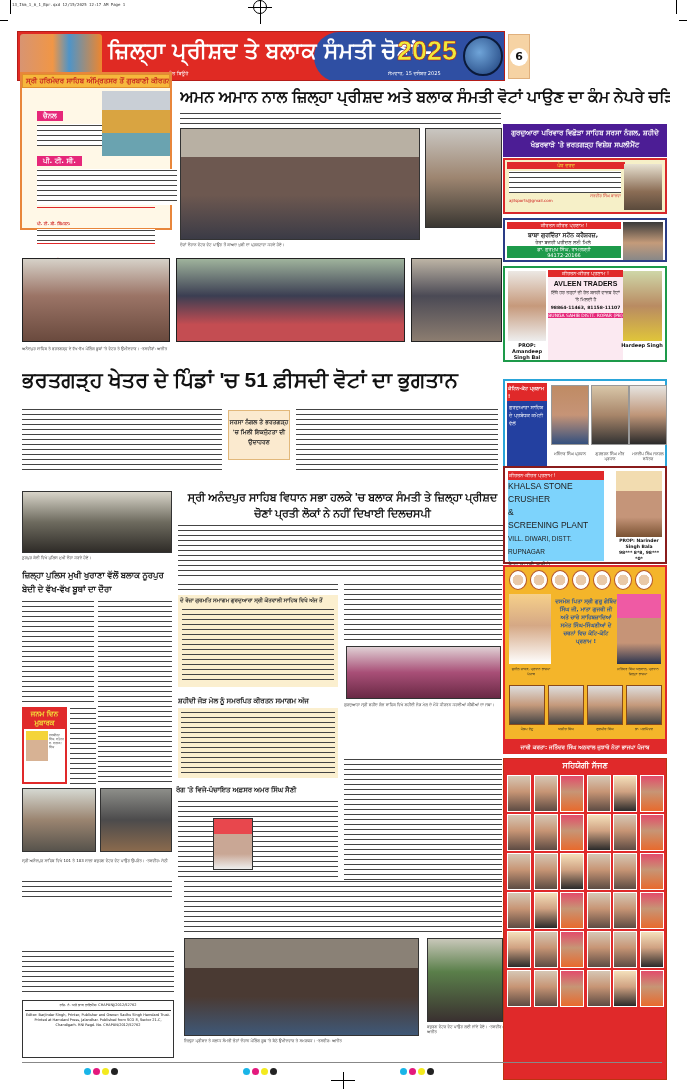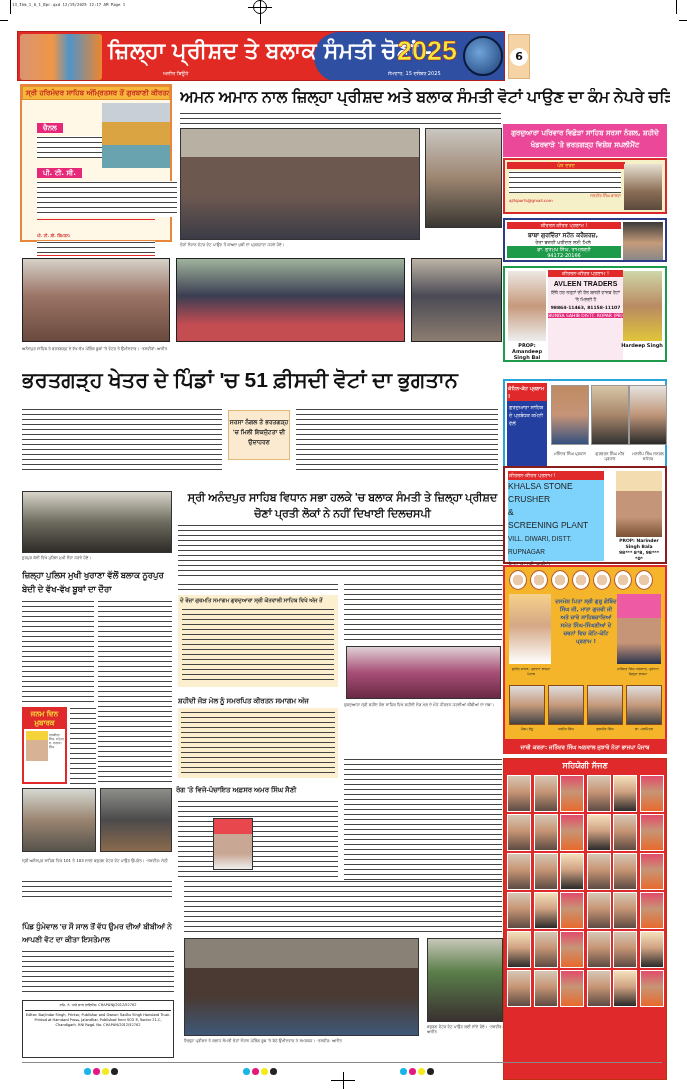--- a/index.html
+++ b/index.html
@@ -20,26 +20,26 @@
 .mast .sub{position:absolute;left:145px;top:38px;color:#fff;font-size:5px}
 .mast .date{position:absolute;left:370px;top:38px;color:#fff;font-size:5px}
 .mast .vote{position:absolute;left:445px;top:4px;width:40px;height:40px;border-radius:50%;background:radial-gradient(circle at 40% 40%,#6fa4d8,#1c3e7a);border:2px solid #0b1a3a}
 .pgno{left:508px;top:34px;width:22px;height:45px;background:#f6d3a4;border:1px solid #e0b07d;display:flex;align-items:center;justify-content:center}
 .pgno span{display:flex;align-items:center;justify-content:center;width:18px;height:18px;background:#fff;border-radius:50%;font-weight:bold;font-size:11px}
 .lines{background:repeating-linear-gradient(#fff 0 1px,#444 1px 2px,#fff 2px 5px);}
 .photo{border:1px solid #333;overflow:hidden}
 .cap{font-size:4px;line-height:5px;color:#222}
 .hd{font-family:"Liberation Sans",sans-serif;font-weight:bold;color:#111;white-space:nowrap;overflow:hidden}
 
-.lbox{left:20px;top:84px;width:152px;height:158px;border:2px solid #e8863b;background:#fff8e7}
+.lbox{left:20px;top:72px;width:152px;height:158px;border:2px solid #e8863b;background:#fff8e7}
 .lbox .hdr{background:#f6b73c;color:#c31d1d;font-size:7px;font-weight:bold;padding:2px 3px;border:1px solid #e08f2c;white-space:nowrap;overflow:hidden}
 .tag{display:inline-block;background:#e6287a;color:#fff;font-size:7px;font-weight:bold;padding:1px 6px}
 .gt{position:absolute;left:80px;top:17px;width:68px;height:65px;background:linear-gradient(#c9cfd6 0 30%,#d9a441 30% 65%,#6aa3b0 65%)}
 
-.adred{left:503px;top:124px;width:164px;height:33px;background:#ec4899;color:#fff;font-size:7px;font-weight:bold;text-align:center;padding:3px;line-height:12px}
+.adred{left:503px;top:124px;width:164px;height:33px;background:#4c1d95;color:#fff;font-size:7px;font-weight:bold;text-align:center;padding:3px;line-height:12px}
 .adpanth{left:503px;top:158px;width:164px;height:56px;background:#f6f0c8;border:2px solid #d8282a}
 .adpanth .h{background:#e0292a;color:#f2e53d;font-size:5px;text-align:center;margin:2px 40px 2px 2px}
 .adpanth .face{position:absolute;right:3px;top:4px;width:38px;height:46px;background:linear-gradient(#e8e2d2,#8b6d55 60%,#5a4a3c)}
 .adst{left:503px;top:218px;width:164px;height:44px;border:2px solid #2a3c86;background:#fff}
 .adst .h{background:#e0292a;color:#fff;font-size:5px;text-align:center;margin:2px 44px 2px 2px}
 .adst .g{background:#1d9a4a;color:#fff;font-size:5px;text-align:center;margin:0 44px 0 2px;line-height:6px}
 .adst .face{position:absolute;right:2px;top:2px;width:40px;height:38px;background:linear-gradient(#3a3a3a,#c49b7a 55%,#888)}
 .adav{left:503px;top:266px;width:164px;height:96px;border:2px solid #1d9a4a;background:#fff}
 .adav .mid{position:absolute;left:43px;top:2px;width:75px;height:90px;background:#fbe9f1;text-align:center}
 .adav .f1{position:absolute;left:3px;top:3px;width:38px;height:70px;background:linear-gradient(#ece8e4,#c6997b 50%,#eee)}
@@ -320,21 +320,20 @@
 
   <div class="abs hd h6">ਰੰਗ 'ਤੇ ਵਿਜੇ-ਪੰਚਾਇਤ ਅਫ਼ਸਰ ਅਮਰ ਸਿੰਘ ਸੈਣੀ</div>
   <div class="abs lines" style="left:178px;top:800px;width:160px;height:78px"></div>
   <div class="abs photo oldman"></div>
 
   <div class="abs lines" style="left:344px;top:583px;width:158px;height:58px"></div>
   <div class="abs photo kirtan"></div>
   <div class="abs cap" style="left:344px;top:702px;width:158px;height:10px;overflow:hidden">ਗੁਰਦੁਆਰਾ ਸ੍ਰੀ ਸ਼ਹੀਦ ਗੰਜ ਸਾਹਿਬ ਵਿਖੇ ਸ਼ਹੀਦੀ ਜੋੜ ਮੇਲ ਦੇ ਮੌਕੇ ਕੀਰਤਨ ਕਰਦੀਆਂ ਬੀਬੀਆਂ ਦਾ ਜਥਾ।</div>
   <div class="abs lines" style="left:344px;top:758px;width:158px;height:170px"></div>
 
-  <div class="abs hd h8" style="white-space:normal">ਪਿੰਡ ਧੁੰਮੇਵਾਲ 'ਚ ਸੌ ਸਾਲ ਤੋਂ ਵੱਧ ਉਮਰ ਦੀਆਂ ਬੀਬੀਆਂ ਨੇ ਆਪਣੀ ਵੋਟ ਦਾ ਕੀਤਾ ਇਸਤੇਮਾਲ</div>
   <div class="abs lines" style="left:22px;top:950px;width:152px;height:44px"></div>
   <div class="abs imprint">
     <div style="border-bottom:1px solid #333;padding-bottom:2px;margin-bottom:2px">ਰਜਿ. ਨੰ. ਅਤੇ ਡਾਕ ਲਾਇਸੈਂਸ: CHAPUNJ/2012/52762</div>
     <div>Editor: Barjinder Singh, Printer, Publisher and Owner: Sadhu Singh Hamdard Trust. Printed at Hamdard Press, Jalandhar. Published from SCO 8, Sector 21-C, Chandigarh. RNI Regd. No. CHAPUN/2012/52762</div>
   </div>
   <div class="abs lines" style="left:184px;top:880px;width:318px;height:52px"></div>
   <div class="abs photo bottomphoto"></div>
   <div class="abs cap" style="left:184px;top:1038px;width:235px;height:10px;overflow:hidden">ਜ਼ਿਲ੍ਹਾ ਪ੍ਰੀਸ਼ਦ ਤੇ ਬਲਾਕ ਸੰਮਤੀ ਚੋਣਾਂ ਦੌਰਾਨ ਪੋਲਿੰਗ ਬੂਥ 'ਤੇ ਬੈਠੇ ਉਮੀਦਵਾਰ ਤੇ ਸਮਰਥਕ। -ਤਸਵੀਰ: ਅਜੀਤ</div>
   <div class="abs photo bottomphoto2"></div>
   <div class="abs cap" style="left:427px;top:1024px;width:76px;height:20px;overflow:hidden">ਬਜ਼ੁਰਗ ਵੋਟਰ ਵੋਟ ਪਾਉਣ ਲਈ ਜਾਂਦੇ ਹੋਏ। -ਤਸਵੀਰ: ਅਜੀਤ</div>

